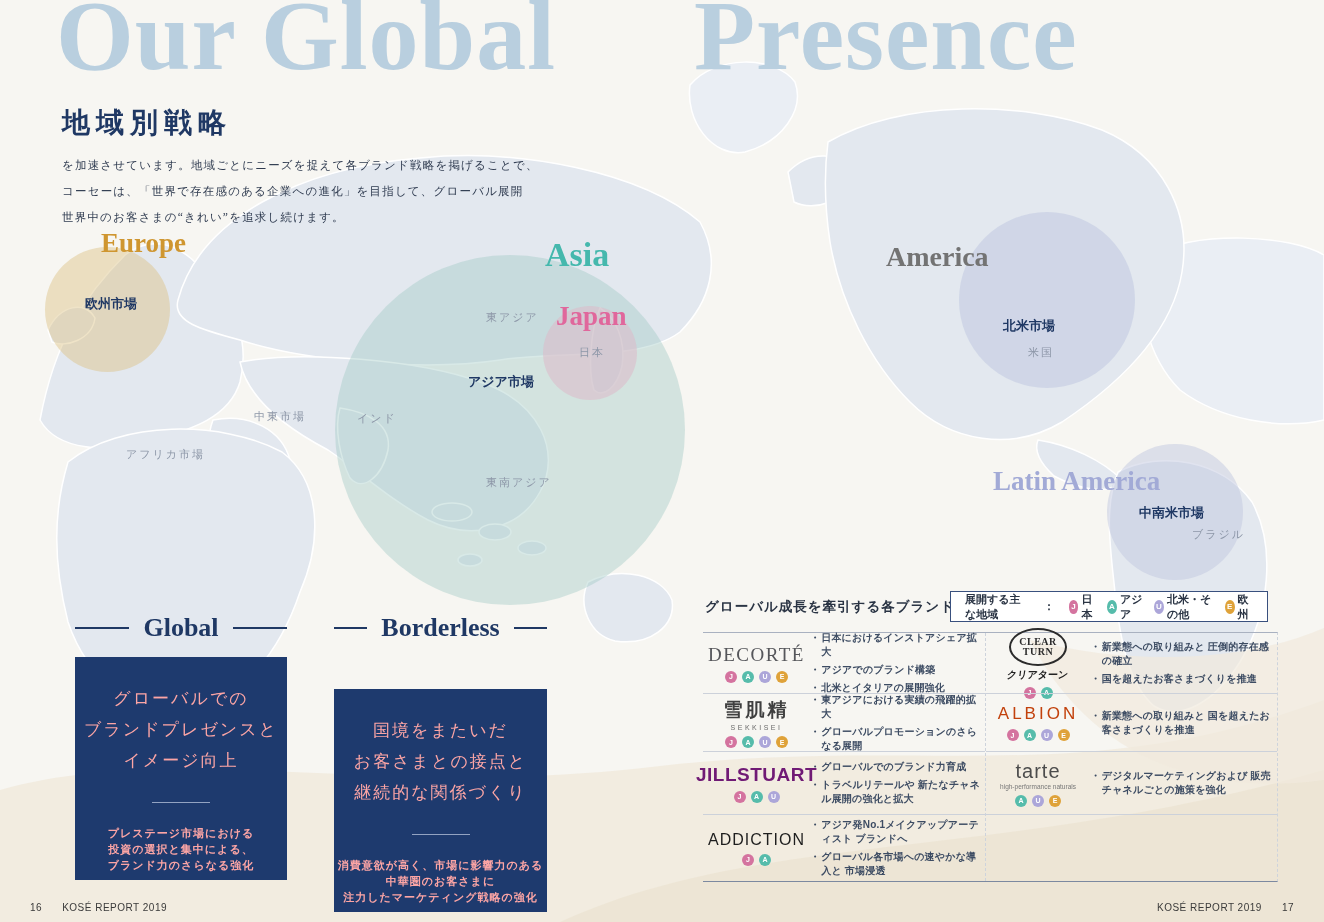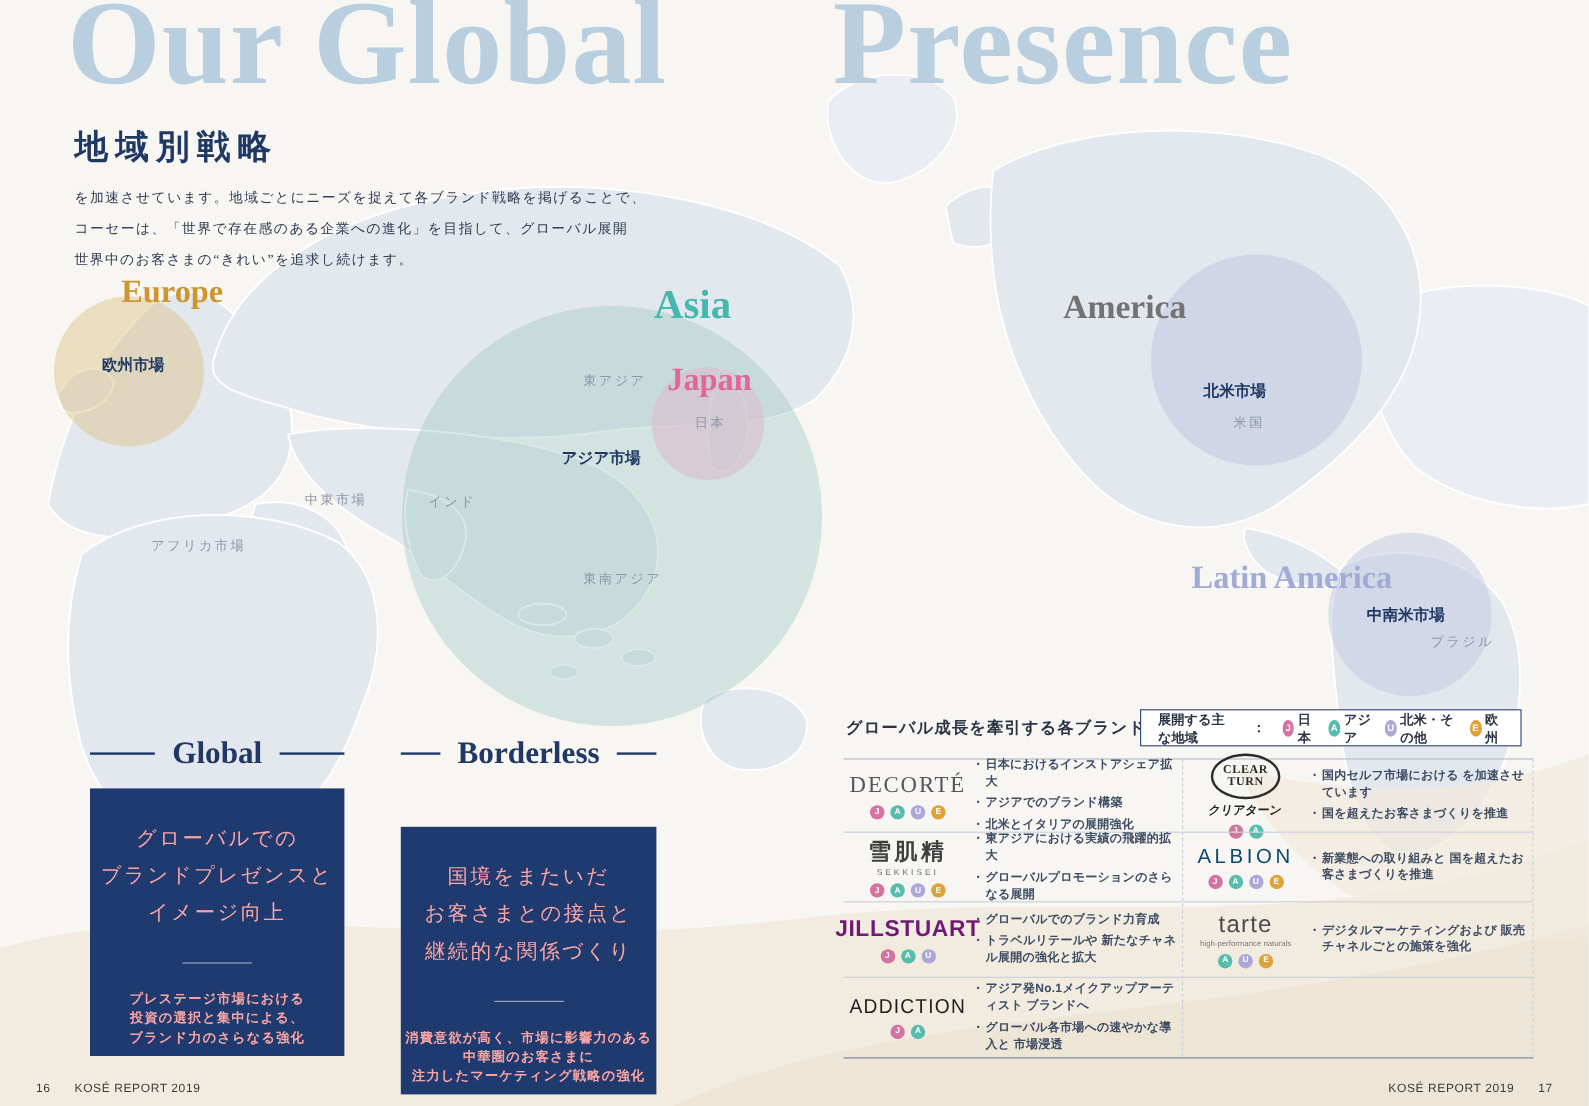--- a/index.html
+++ b/index.html
@@ -62,21 +62,21 @@
   
   .logo-decorte{font-family:"Liberation Serif",serif;font-size:19px;letter-spacing:1.5px;color:#55565a;}
   .logo-sekkisei{text-align:center;color:#3f3f3f;}
   .logo-sekkisei .jp{font-family:"Liberation Serif",serif;font-weight:bold;font-size:19px;letter-spacing:3px;}
   .logo-sekkisei .en{font-size:7px;letter-spacing:2.5px;color:#6a6a6a;margin-top:1px;}
   .logo-jillstuart{font-size:19px;font-weight:700;letter-spacing:0.5px;color:#701a75;}
   .logo-addiction{font-size:16px;font-weight:300;letter-spacing:1px;color:#1e1e1e;transform:scaleY(1.05);}
   .logo-clearturn{text-align:center;}
   .logo-clearturn .oval{width:54px;height:34px;border:2px solid #2b2b2b;border-radius:50%;display:flex;flex-direction:column;align-items:center;justify-content:center;margin:0 auto;color:#2b2b2b;font-family:"Liberation Serif",serif;font-weight:bold;font-size:10px;line-height:10px;letter-spacing:0.5px;}
   .logo-clearturn .kana{font-size:10px;font-weight:bold;color:#222;transform:skewX(-8deg);margin-top:2px;white-space:nowrap;}
-  .logo-albion{font-size:17px;font-weight:300;letter-spacing:3px;color:#0c4a6e;}
+  .logo-albion{font-size:17px;font-weight:300;letter-spacing:3px;color:#c2410c;}
   .logo-tarte{text-align:center;color:#4c4c4c;}
   .logo-tarte .main{font-size:20px;letter-spacing:1px;}
   .logo-tarte .tag{font-size:6.5px;color:#777;margin-top:0;white-space:nowrap;}
 
   
   .footer{font-size:10px;color:#3a3a3a;letter-spacing:0.5px;white-space:nowrap;}
   .footer .pg{margin:0 10px;}
 </style>
 </head>
 <body>
@@ -331,21 +331,21 @@
             <div class="kana">クリアターン</div>
           </div>
           <div class="dots">
             <span class="dot sm r-J">J</span>
             <span class="dot sm r-A">A</span>
           </div>
         </div>
         <div class="bullets">
           <div class="bullet">
               <span class="mk">・</span>
-              <span>国内セルフ市場における を加速させています</span>
+              <span>新業態への取り組みと 圧倒的存在感の確立</span>
             </div>
           <div class="bullet">
               <span class="mk">・</span>
               <span>国を超えたお客さまづくりを推進</span>
             </div>
         </div>
       </div>
 
       <div class="brow" style="height:58px;">
         <div class="logo-cell">

